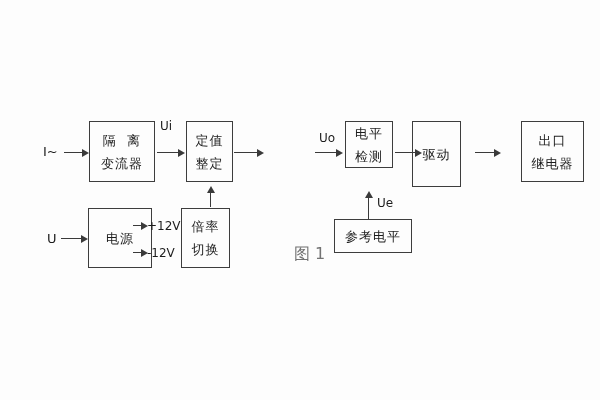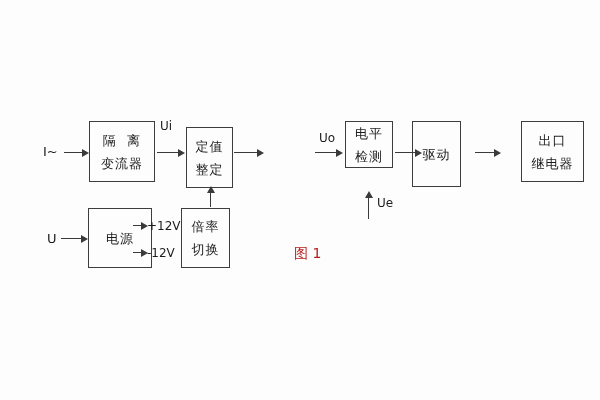--- a/index.html
+++ b/index.html
@@ -15,39 +15,39 @@
   .block{
     position:absolute;box-sizing:border-box;
     border:1px solid #3d3d3d;background:#fdfdfd;
     display:flex;flex-direction:column;align-items:center;justify-content:center;
     gap:10px;font-size:13px;color:#1c1c1c;line-height:1;
   }
   .block span{white-space:pre;letter-spacing:1px}
   .lbl{
     position:absolute;font-size:12px;color:#1c1c1c;line-height:1;white-space:nowrap;
   }
-  .caption{position:absolute;font-size:14px;color:#b91c1c;line-height:1;white-space:pre}
+  .caption{position:absolute;font-size:16px;color:#737373;line-height:1;white-space:pre}
   .h-arrow{position:absolute;height:9px;display:flex;align-items:center}
   .h-line{flex:1;height:1px;background:#3a3a3a}
   .h-head{width:0;height:0;border-left:7px solid #3a3a3a;border-top:4px solid transparent;border-bottom:4px solid transparent}
   .v-arrow{position:absolute;width:9px;display:flex;flex-direction:column;align-items:center}
   .v-head{width:0;height:0;border-bottom:7px solid #3a3a3a;border-left:4px solid transparent;border-right:4px solid transparent}
   .v-line{width:1px;flex:1;background:#3a3a3a}
 </style>
 </head>
 <body>
 
 <div id="canvas">
 
   <div class="block" style="left:89px;top:121px;width:66px;height:61px">
     <span>隔  离</span>
     <span>变流器</span>
   </div>
 
-  <div class="block" style="left:186px;top:127px;width:47px;height:61px">
+  <div class="block" style="left:186px;top:121px;width:47px;height:61px">
     <span>定值</span>
     <span>整定</span>
   </div>
 
 
   <div class="block" style="left:345px;top:121px;width:48px;height:47px">
     <span>电平</span>
     <span>检测</span>
   </div>
 
@@ -62,20 +62,23 @@
 
   <div class="block" style="left:88px;top:208px;width:64px;height:60px">
     <span>电源</span>
   </div>
 
   <div class="block" style="left:181px;top:208px;width:49px;height:60px">
     <span>倍率</span>
     <span>切换</span>
   </div>
 
+  <div class="block" style="left:334px;top:219px;width:78px;height:34px">
+    <span>参考电平</span>
+  </div>
 
   <div class="lbl" style="left:43px;top:145px;font-size:13px">I~</div>
   <div class="lbl" style="left:160px;top:120px">Ui</div>
   <div class="lbl" style="left:319px;top:132px">Uo</div>
   <div class="lbl" style="left:377px;top:197px">Ue</div>
   <div class="lbl" style="left:47px;top:232px;font-size:13px">U</div>
   <div class="lbl" style="left:147px;top:220px">+12V</div>
   <div class="lbl" style="left:147px;top:247px">-12V</div>
 
   <div class="caption" style="left:294px;top:246px">图 1</div>

